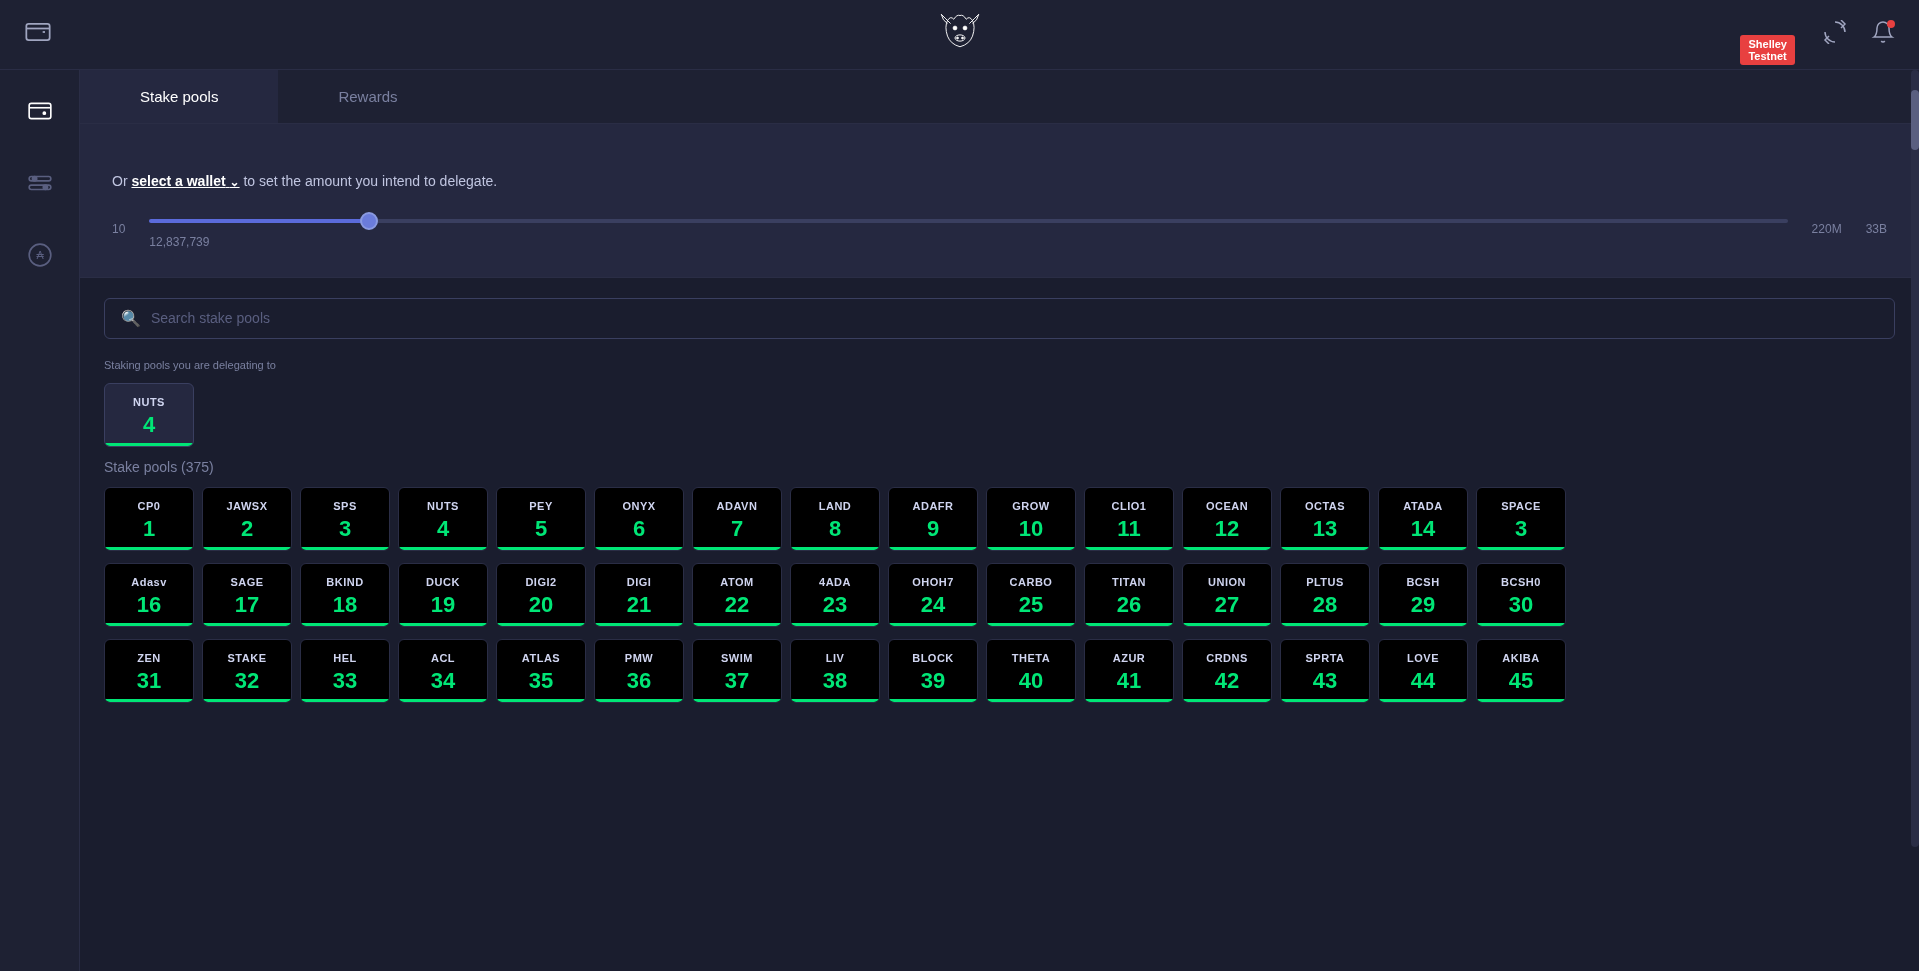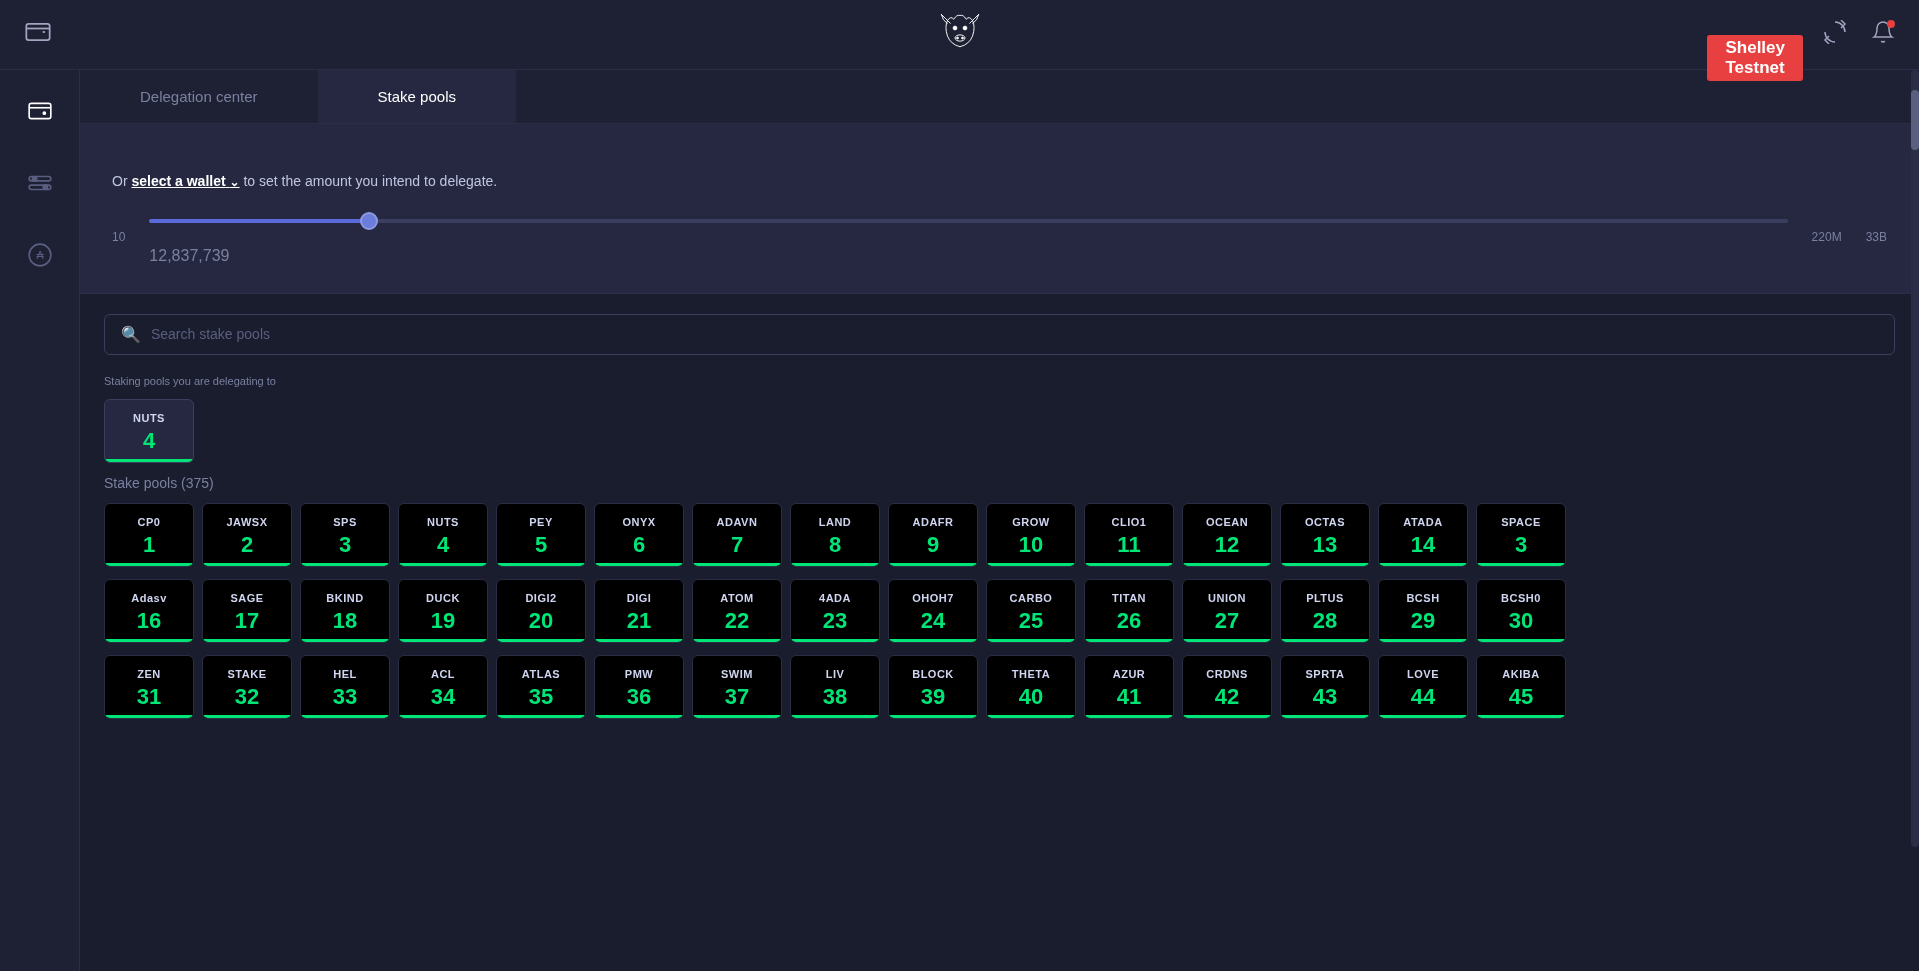--- a/index.html
+++ b/index.html
@@ -23,27 +23,27 @@
       position: relative;
       border-bottom: 1px solid #2a2d45;
     }
     .topbar-left { display: flex; align-items: center; }
     .topbar-center { position: absolute; left: 50%; transform: translateX(-50%); }
     .topbar-right { display: flex; align-items: center; gap: 16px; }
 
     .shelley-badge {
       background: #e84040;
       color: #fff;
-      font-size: 17px;
+      font-size: 11px;
       font-weight: bold;
-      padding: 3px 18px;
+      padding: 3px 8px;
       border-radius: 3px;
       position: absolute;
       top: 0;
-      right: 0;
+      right: 8px;
     }
 
     .icon-btn {
       background: none;
       border: none;
       color: #a0a5c0;
       font-size: 22px;
       cursor: pointer;
       padding: 4px;
       position: relative;
@@ -166,23 +166,23 @@
       -webkit-appearance: none;
       width: 18px;
       height: 18px;
       background: #6b7cdb;
       border-radius: 50%;
       margin-top: -7px;
       cursor: pointer;
       border: 2px solid #8a9ae0;
     }
     .slider-value {
-      font-size: 16px;
+      font-size: 12px;
       color: #7a80a0;
-      margin-top: 20px;
+      margin-top: 8px;
     }
 
     
     .search-section {
       padding: 20px 24px 0 24px;
     }
     .search-box {
       display: flex;
       align-items: center;
       background: #1a1d2e;
@@ -367,22 +367,22 @@
   </div>
   <div class="sidebar-icon">
     <svg width="26" height="26" viewBox="0 0 24 24" fill="none" stroke="currentColor" stroke-width="1.5">
       <circle cx="12" cy="12" r="10"></circle>
       <text x="12" y="16" text-anchor="middle" fill="currentColor" font-size="10" stroke="none">₳</text>
     </svg>
   </div>
 </div>
 
 <div class="nav-tabs">
-  <button class="nav-tab">Delegation center</button>
   <button class="nav-tab active">Stake pools</button>
+  <button class="nav-tab">Rewards</button>
 </div>
 
 <div class="main">
 
   <div class="slider-section">
     <div class="slider-desc">
       <br>
       <span>Or </span><strong style="cursor:pointer; text-decoration: underline;"><span>select a wallet</span> <span class="chevron">⌄</span></strong><span> to set the amount you intend to delegate.</span>
     </div>
     <div style="display: flex; align-items: center; gap: 12px;">

